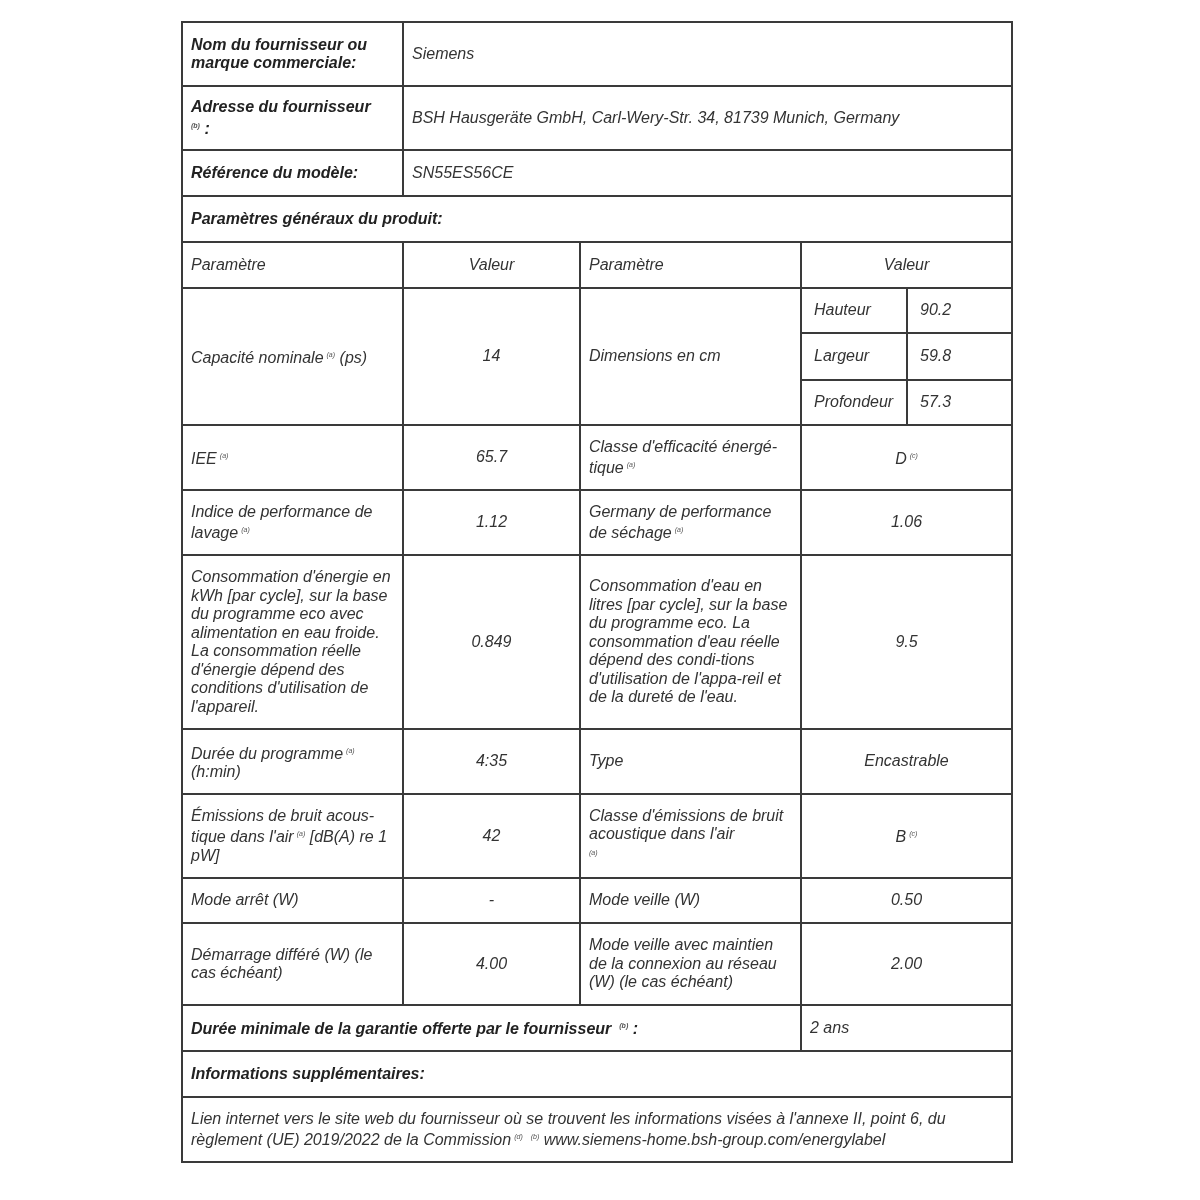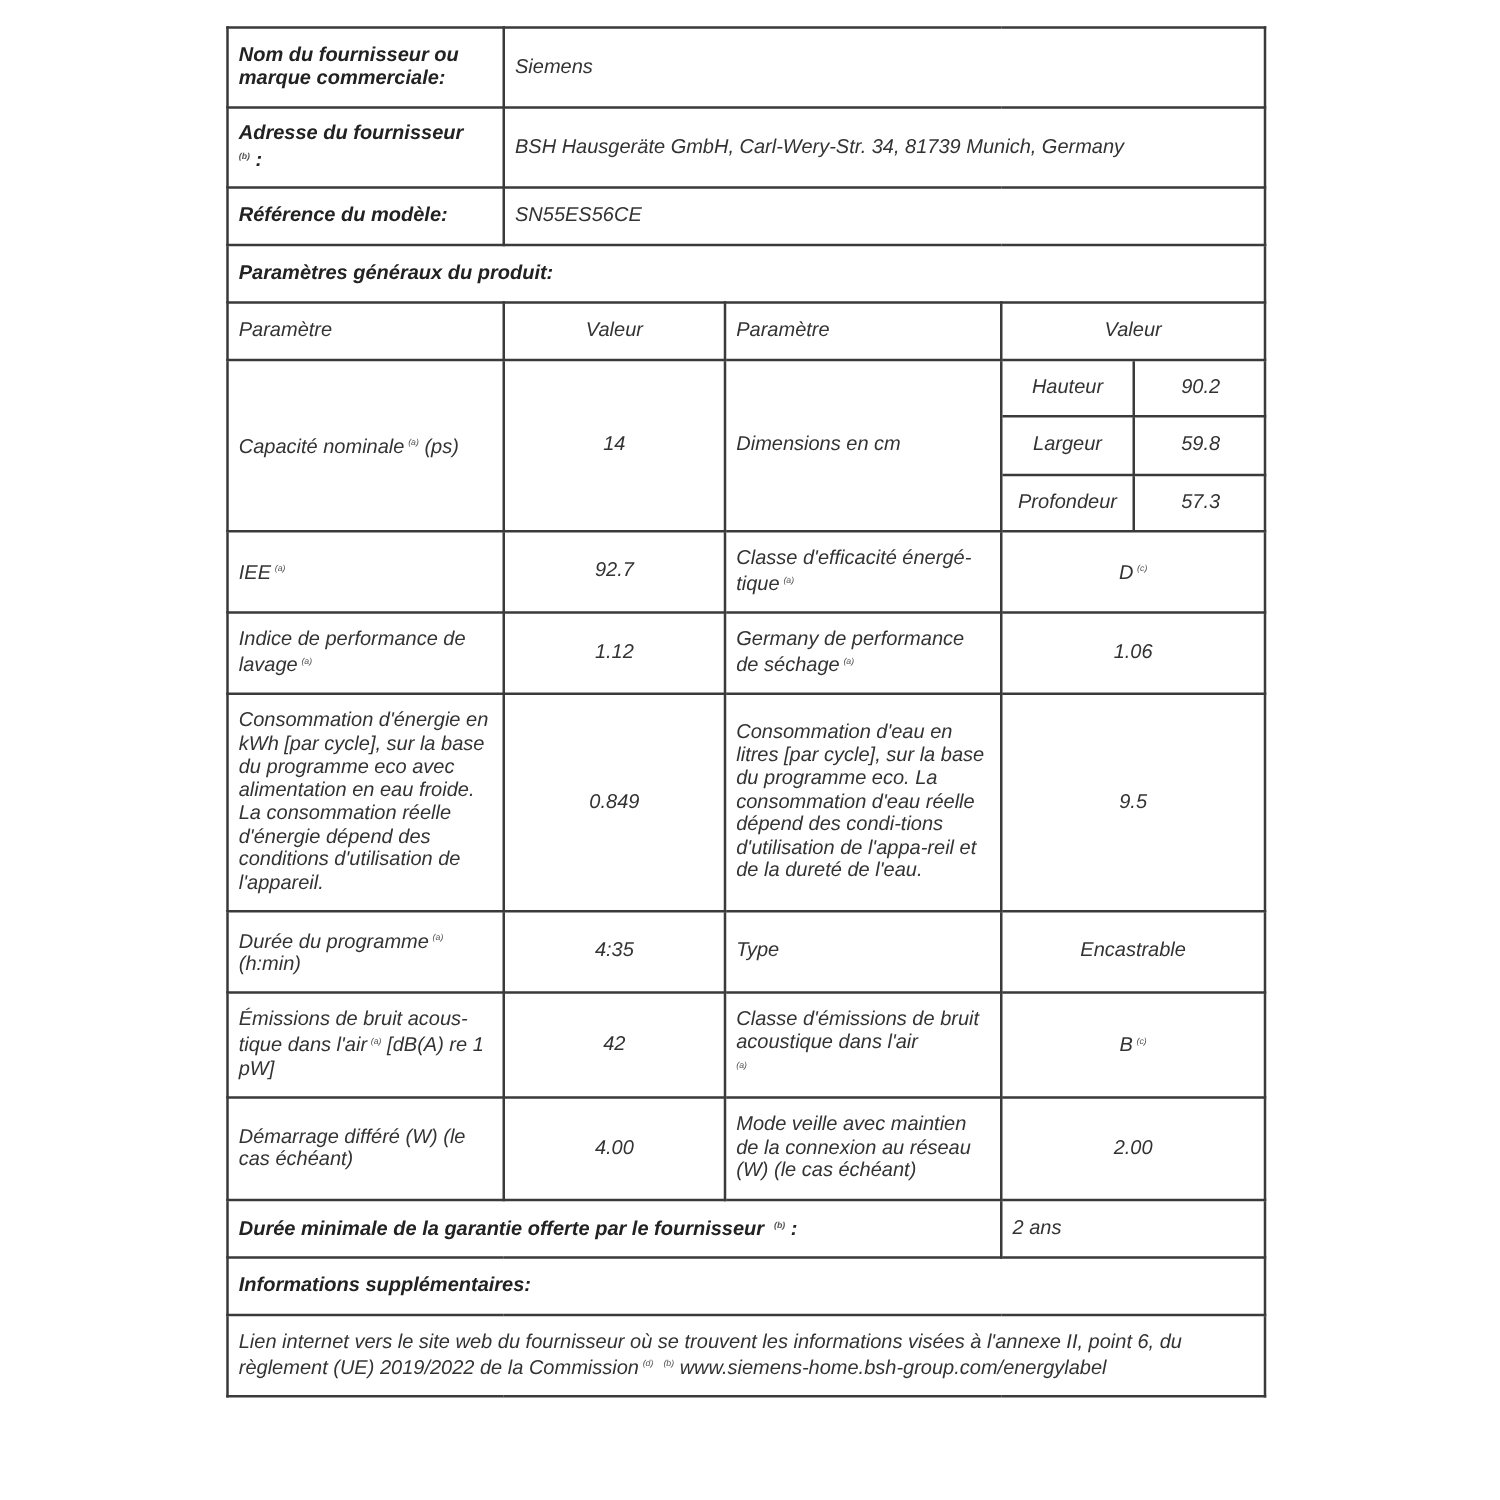--- a/index.html
+++ b/index.html
@@ -6,21 +6,21 @@
   body { width: 1200px; height: 1200px; position: relative; overflow: hidden;
          font-family: "Liberation Sans", sans-serif; color: #333333; }
   .sheet { position: absolute; left: 181px; top: 21px; width: 830px; }
   table { border-collapse: collapse; width: 830px; table-layout: fixed; font-style: italic; }
   td { border: 2px solid #3a3a3a; padding: 0 8px; font-size: 16px; line-height: 18.5px;
        vertical-align: middle; color: #333333; }
   .b { font-weight: bold; color: #222222; }
   .c { text-align: center; }
   sup.n { font-size: 7px; vertical-align: 6px; margin-left: 3px; color: #555; }
   .inner { width: 100%; height: 100%; border-collapse: collapse; table-layout: fixed; }
-  .inner td { border: 2px solid #3a3a3a; text-align: center; padding: 0 0; margin-top: 20px; }
+  .inner td { border: 2px solid #3a3a3a; text-align: left; padding: 0 12px; margin-top: 20px; }
   td.dimcell { padding: 0; }
   .inner tr:first-child td { border-top: none; }
   .inner tr:last-child td { border-bottom: none; }
   .inner td:first-child { border-left: none; }
   .inner td:last-child { border-right: none; }
 </style>
 </head>
 <body>
 
 <div class="sheet">
@@ -82,21 +82,21 @@
           <td>Profondeur</td>
           <td>57.3</td>
         </tr>
       </tbody>
             </table>
     </td>
   </tr>
 
   <tr style="height:65px">
     <td><span>IEE</span><sup class="n">(a)</sup></td>
-    <td class="c">92.7</td>
+    <td class="c">65.7</td>
     <td><span>Classe d'efficacité énergé-tique</span><sup class="n">(a)</sup></td>
     <td class="c"><span>D</span><sup class="n">(c)</sup></td>
   </tr>
 
   <tr style="height:65px">
     <td><span>Indice de performance de lavage</span><sup class="n">(a)</sup></td>
     <td class="c">1.12</td>
     <td><span>Germany de performance de séchage</span><sup class="n">(a)</sup></td>
     <td class="c">1.06</td>
   </tr>
@@ -115,20 +115,26 @@
     <td class="c">Encastrable</td>
   </tr>
 
   <tr style="height:84px">
     <td><span>Émissions de bruit acous-tique dans l'air</span><sup class="n">(a)</sup> <span>[dB(A) re 1 pW]</span></td>
     <td class="c">42</td>
     <td><span>Classe d'émissions de bruit acoustique dans l'air</span><br><sup class="n" style="margin-left:0">(a)</sup></td>
     <td class="c"><span>B</span><sup class="n">(c)</sup></td>
   </tr>
 
+  <tr style="height:45px">
+    <td>Mode arrêt (W)</td>
+    <td class="c">-</td>
+    <td>Mode veille (W)</td>
+    <td class="c">0.50</td>
+  </tr>
 
   <tr style="height:82px">
     <td>Démarrage différé (W) (le cas échéant)</td>
     <td class="c">4.00</td>
     <td>Mode veille avec maintien de la connexion au réseau (W) (le cas échéant)</td>
     <td class="c">2.00</td>
   </tr>
 
   <tr style="height:46px">
     <td colspan="3" class="b"><span>Durée minimale de la garantie offerte par le fournisseur</span><sup class="n" style="margin-left:8px">(b)</sup> <span>:</span></td>

